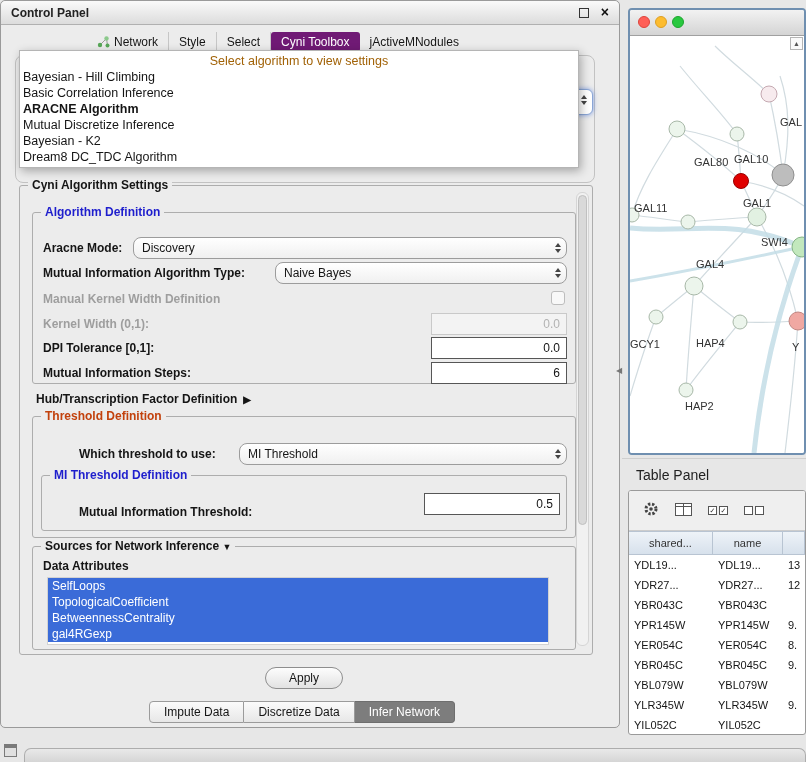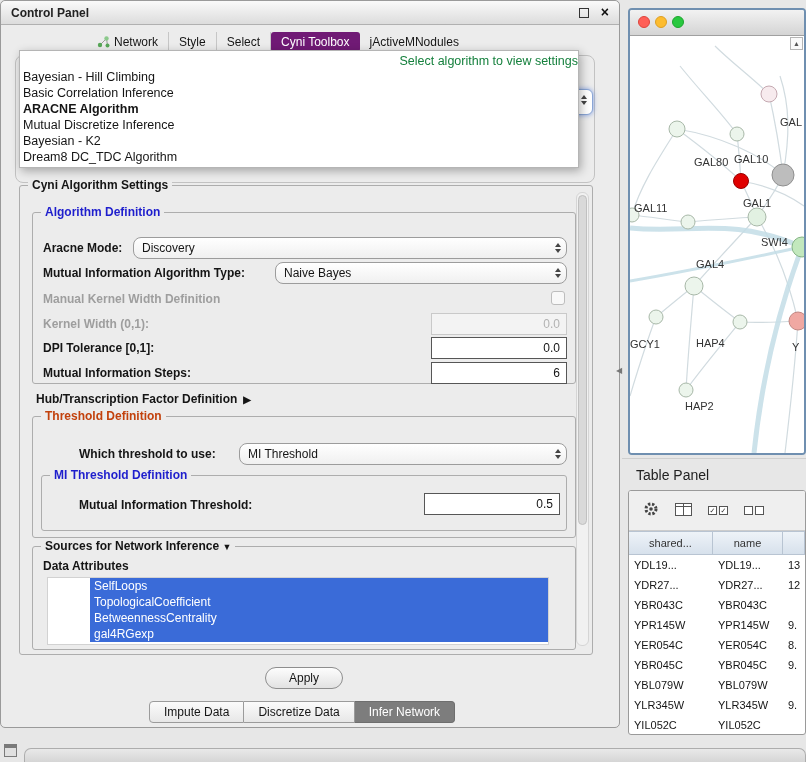--- a/index.html
+++ b/index.html
@@ -23,21 +23,21 @@
   .tab.selected { background:#701a75; color:#fff; border-radius:3px; border-right:none;align-items:flex-end; }
 
   .algo-panel-bg { left:14px; top:54px; width:580px; height:128px; background:#ececec;
                    border:1px solid #c2c2c2; border-radius:8px; }
   .combo-sliver { left:534px; top:88px; width:58px; height:26px; background:#fff; border:1px solid #8aa6d6;
                   border-radius:6px; box-shadow:0 0 5px rgba(90,130,220,.75); }
 
   .popup { left:18px; top:49px; width:560px; background:#fff; border:1px solid #b5b5b5;
            box-shadow:2px 3px 9px rgba(0,0,0,.30); padding:2px 0; z-index:20; }
   .popup-item { height:16px; line-height:16px; font-size:12.5px; padding-left:3px; white-space:nowrap; }
-  .popup-placeholder { text-align:right; color:#15803d; padding-left:0; }
+  .popup-placeholder { text-align:center; color:#a16207; padding-left:0; }
   .popup-item.selected { font-weight:bold; }
 
   .groupbox { position:absolute; border:1px solid #adadad; border-radius:3px; }
   .legend { position:absolute; top:-8px; left:8px; background:#ececec; padding:0 4px;
             font-weight:bold; font-size:12px; white-space:nowrap; }
   .legend.blue { color:#1e1ecd; }
   .legend.green { color:#c2410c; }
 
   #cyni-group { left:18px; top:184px; width:574px; height:470px; }
 
@@ -58,21 +58,21 @@
 
   .field { position:absolute; height:22px; background:#fff; border:1px solid #565656;
            display:flex; align-items:center; justify-content:flex-end; padding:0 6px; font-size:12px; }
   .field.disabled { background:#f3f3f3; border-color:#c9c9c9; color:#b2b2b2; }
   .checkbox { position:absolute; width:14px; height:14px; background:#f8f8f8; border:1px solid #bdbdbd; border-radius:3px; }
 
   .expander { position:absolute; font-weight:bold; font-size:12px; white-space:nowrap; }
   .expander .arrow { font-size:10px; margin-left:6px; }
 
   .attr-list { position:absolute; background:#fff; border:1px solid #d2d2d2; overflow:hidden; }
-  .attr-item { height:16px; line-height:16px; background:#3a6bd8; color:#fff; padding-left:4px; font-size:12px; white-space:nowrap;margin-left:42px; }
+  .attr-item { height:16px; line-height:16px; background:#3a6bd8; color:#fff; padding-left:4px; font-size:12px; white-space:nowrap; }
 
   .apply-btn { left:264px; top:666px; width:78px; height:22px; border:1px solid #8e8e8e; border-radius:11px;
                background:linear-gradient(#fdfdfd,#e2e2e2); display:flex; align-items:center; justify-content:center; font-size:12px; }
 
   .bottom-tabs { left:148px; top:700px; height:22px; display:flex; }
   .btab { padding:3px 14px; border:1px solid #9b9b9b; background:linear-gradient(#fbfbfb,#e7e7e7);
           white-space:nowrap; display:flex; align-items:center; }
   .btab:first-child { border-radius:4px 0 0 4px; }
   .btab + .btab { border-left:none; }
   .btab:last-child { border-radius:0 4px 4px 0; }
@@ -227,21 +227,21 @@
         <div class="combo" style="left:206px; top:26px; right:8px;">
           <span>MI Threshold</span>
           <span class="stepper">
               <span class="tri-up"></span>
               <span class="tri-down"></span>
             </span>
         </div>
 
         <div class="groupbox" style="left:8px; top:58px; right:8px; height:56px;">
           <span class="legend blue">MI Threshold Definition</span>
-          <span class="lbl" style="left:8px; top:22px;padding-left:29px;">Mutual Information Threshold:</span>
+          <span class="lbl" style="left:8px; top:29px;padding-left:29px;">Mutual Information Threshold:</span>
           <div class="field" style="left:382px; top:17px; right:6px;">0.5</div>
         </div>
       </div>
 
       <div class="groupbox" style="left:12px; top:360px; width:544px; height:104px;">
         <span class="legend" style="background:#ececec;"><span>Sources for Network Inference</span> <span style="font-size:9px;">▼</span></span>
         <span class="lbl" style="left:10px; top:12px;">Data Attributes</span>
         <div class="attr-list" style="left:14px; top:30px; right:26px; height:68px;">
           <div class="attr-item">SelfLoops</div>
           <div class="attr-item">TopologicalCoefficient</div>

